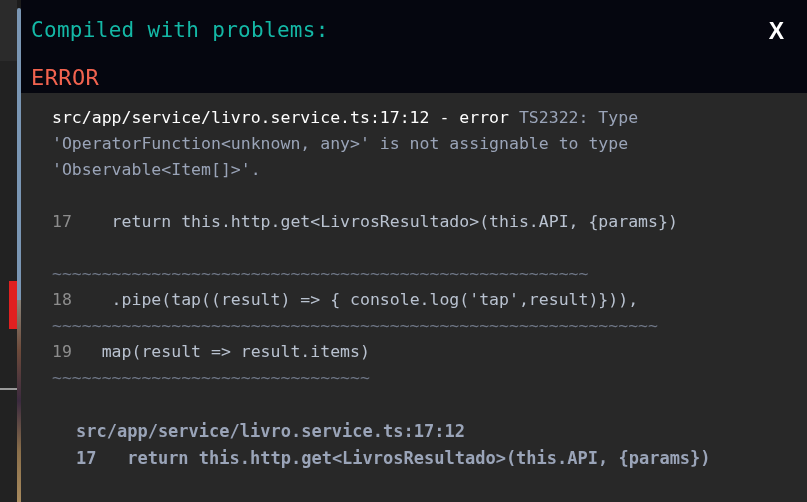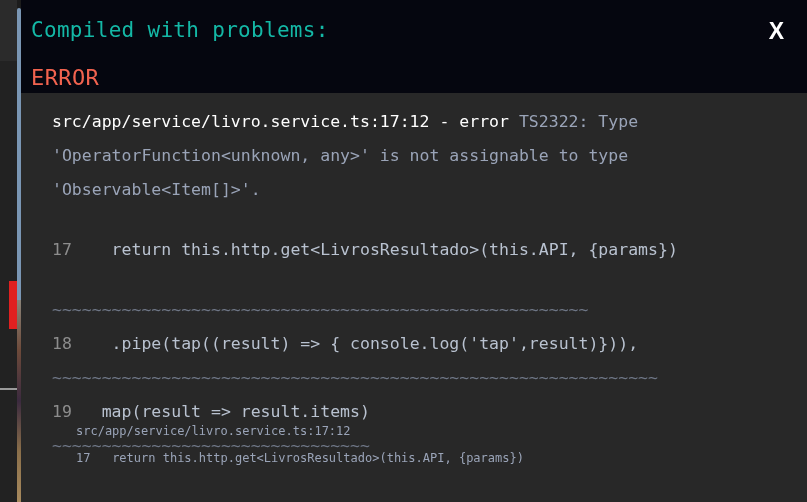--- a/index.html
+++ b/index.html
@@ -69,33 +69,34 @@
     position:absolute;right:23px;top:18px;
     font-family:"Liberation Sans", sans-serif;font-weight:bold;font-size:23px;color:#ffffff;
     cursor:pointer;
   }
   .ov-error-label{
     position:absolute;left:31px;top:65px;font-size:22px;color:#f2634f;letter-spacing:.4px;
   }
 
   .ov-content{
     position:absolute;left:52px;right:10px;top:105px;
-    font-size:16.5px;line-height:34px;white-space:pre-wrap;word-break:break-word;
+    font-size:16.5px;line-height:26px;white-space:pre-wrap;word-break:break-word;
   }
   .ov-content .hdr{color:#ffffff;}
   .ov-content .code{color:#9aa4b8;}
   .ov-content .ln{color:#8d8d8d;}
   .ov-content .src{color:#b9c2d0;}
   .ov-content .tilde{color:#6f7787;}
   .gap{height:26px;}
 
   .ov-footer{
     position:absolute;left:76px;right:10px;top:418px;
-    font-size:12px;line-height:26.5px;white-space:pre-wrap;word-break:break-word;
+    font-size:17px;line-height:26.5px;white-space:pre-wrap;word-break:break-word;
     color:#9aa4b8;
+    font-weight:bold;
   }
 
   
   #gutter{position:absolute;left:0;top:0;width:21px;height:502px;z-index:4;background:#222222;}
   .gut-top{position:absolute;left:0;top:0;width:17px;height:61px;background:#2b2b2b;}
   .scroll-track{position:absolute;left:17px;top:0;width:4px;height:502px;background:#1c1c1c;}
   .scroll-thumb{position:absolute;left:17px;top:8px;width:4px;height:400px;background:#7a96b4;border-radius:2px;}
   .scroll-thumb2{position:absolute;left:17px;top:300px;width:4px;height:202px;
     background:linear-gradient(180deg,#8a8378,#6d4a3a,#3b2a3f,#8a6f4a,#a88a5e);}
   .err-mark{position:absolute;left:9px;top:281px;width:8px;height:48px;background:#e02020;}

